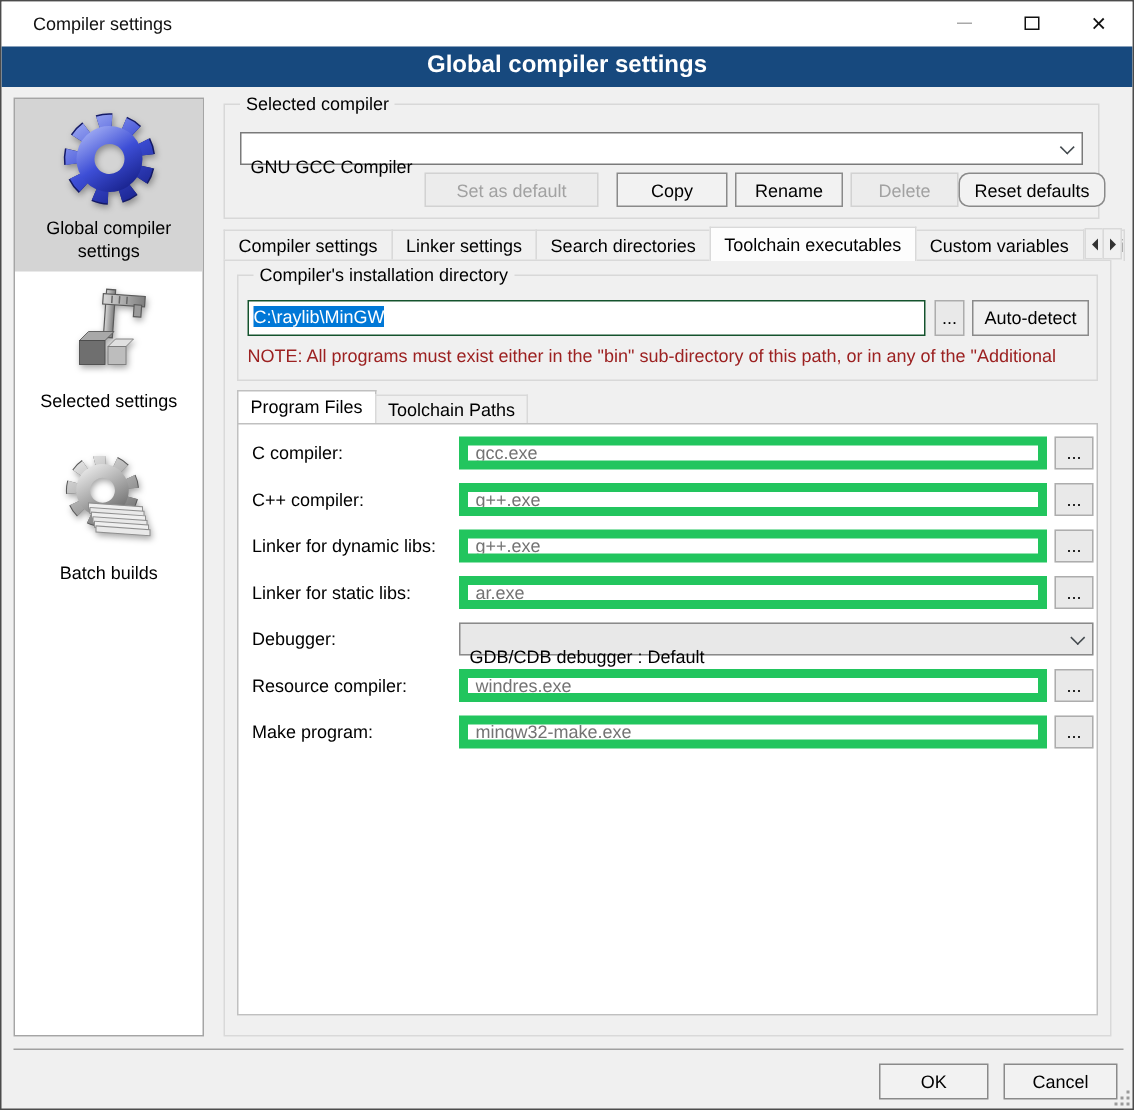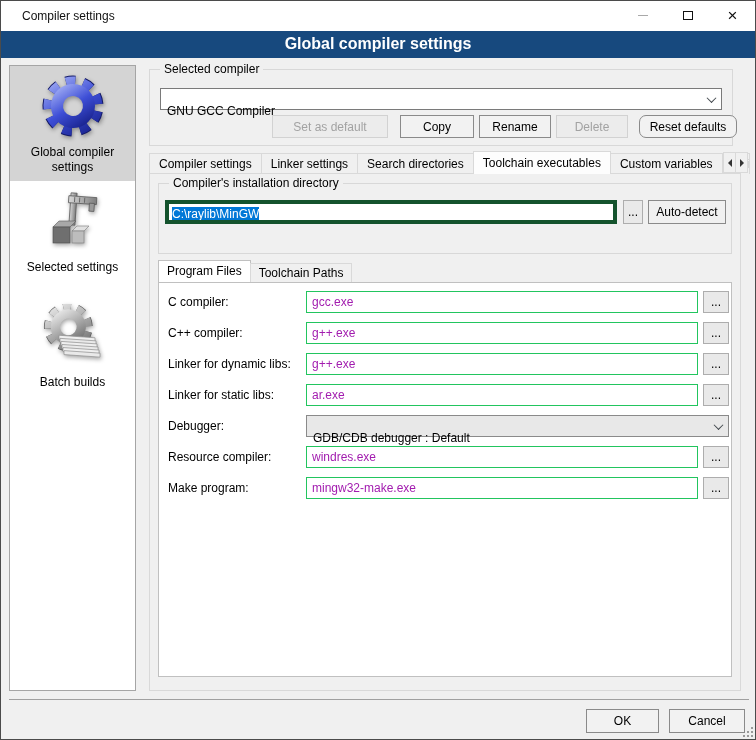--- a/index.html
+++ b/index.html
@@ -44,21 +44,21 @@
   .combo-main { left:10px; top:18px; width:562px; }
 
   .btnrow { position:absolute; left:156px; top:114px; width:584px; height:23px;
             display:flex; justify-content:flex-end; align-items:center; padding-right:4px; }
   .pbtn { height:23px; border:1px solid #8a8a8a; background:#f2f2f2; font-size:12px;
           font-family:"Liberation Sans",sans-serif; cursor:pointer; }
   .pbtn:disabled, .pbtn.disabled { border-color:#d2d2d2; background:#ececec; color:#a2a2a2; }
   .b-setdef { width:116px; margin-right:12px; }
   .b-copy { width:74px; margin-right:5px; }
   .b-rename { width:72px; margin-right:5px; }
-  .b-delete { width:72px; margin-right:11px; }
+  .b-delete { width:72px; }
   .b-reset { width:98px;border-radius:7px; }
 
   
   .tabrow { position:absolute; left:148px; top:150px; width:600px; height:23px; }
   .tabs { display:flex; align-items:flex-end; height:23px; }
   .tab { height:21px; background:#f0f0f0; border:1px solid #d9d9d9; border-bottom:none;
          padding:0 9px; line-height:20px; white-space:nowrap; margin-right:-1px;
          font-size:12px; cursor:pointer; }
   .tab.active { height:23px; background:#fdfdfd; line-height:23px; position:relative; z-index:3; }
   .tab.clipped { max-width:42px; overflow:hidden; }
@@ -69,43 +69,43 @@
            border-right:4px solid #333; }
   .tri-r { width:0; height:0; border-top:4px solid transparent; border-bottom:4px solid transparent;
            border-left:4px solid #333; }
 
   .page { position:absolute; left:148px; top:172px; width:592px; height:518px;
           background:#f0f0f0; border:1px solid #d9d9d9; z-index:1; }
 
   
   .gb-dir { left:8px; top:9px; width:574px; height:71px; border-color:#d8d8d8; }
   .dir-input { position:absolute; left:6px; top:16px; width:452px; height:24px;
-               background:#fff; border:4px solid #14532d; padding:3px 3px; cursor:text;
+               background:#fff; border:1px solid #14532d; padding:3px 3px; cursor:text;
                white-space:nowrap; overflow:hidden; }
   .dir-input .sel { background:#0078D7; color:#fff; }
   .mini-btn { position:absolute; height:24px; border:1px solid #adadad; background:#e9e9e9;
               font-size:12px; text-align:center; cursor:pointer; font-family:"Liberation Sans",sans-serif; }
   .dir-browse { left:464px; top:16px; width:20px; }
   .dir-auto { left:489px; top:16px; width:78px; background:#f0f0f0; border-color:#8a8a8a; }
   .note { position:absolute; left:6px; top:46px; width:562px; color:#9C2121;
           white-space:nowrap; overflow:hidden; font-size:12px; }
 
   
   .subtabs { position:absolute; left:8px; top:86px; display:flex; align-items:flex-end; height:22px; z-index:2; }
   .subtab { height:19px; background:#f0f0f0; border:1px solid #d9d9d9; border-bottom:none;
             padding:0 8px; line-height:18px; margin-right:-1px; font-size:12px; cursor:pointer; }
   .subtab.active { height:22px; background:#ffffff; line-height:21px; border-color:#c0c0c0; }
   .whitepanel { position:absolute; left:8px; top:108px; width:574px; height:395px;
                 background:#fff; border:1px solid #c0c0c0; padding-top:8px; }
 
   .frow { position:relative; height:31px; }
   .frow .flabel { position:absolute; left:9px; top:4px; font-size:12px; }
   .finput { position:absolute; left:147px; top:0; width:392px; height:22px;
-            border:1px solid #22c55e; background:#fff; padding:9px 5px; font-size:12px;
-            font-family:"Liberation Sans",sans-serif; color:#a21caf; }
+            border:6px solid #22c55e; background:#fff; padding:1px 5px; font-size:12px;
+            font-family:"Liberation Sans",sans-serif; color:#737373; }
   .fbrowse { left:544px; top:0; width:26px; height:22px; }
   .fcombo { left:147px; top:0; width:423px; height:22px; background:#e8e8e8; border-color:#8a8a8a; }
 
   
   .divider { position:absolute; left:8px; top:698px; width:740px; height:1px; background:#a0a0a0; }
   .b-ok { position:absolute; left:585px; top:708px; width:73px; height:24px; }
   .b-cancel { position:absolute; left:668px; top:708px; width:76px; height:24px; }
   .grip { position:absolute; right:2px; bottom:2px; width:12px; height:12px; cursor:nwse-resize; }
   .grip i { position:absolute; width:2px; height:2px; background:#9a9a9a; }
 </style>
@@ -234,20 +234,21 @@
 
   <div class="page">
 
     <div class="groupbox gb-dir">
       <span class="legend">Compiler's installation directory</span>
       <div class="dir-input">
         <span class="sel">C:\raylib\MinGW</span>
       </div>
       <button class="mini-btn dir-browse">...</button>
       <button class="mini-btn dir-auto">Auto-detect</button>
+      <div class="note">NOTE: All programs must exist either in the "bin" sub-directory of this path, or in any of the "Additional</div>
     </div>
 
     <div class="subtabs">
       <div class="subtab active">Program Files</div>
       <div class="subtab">Toolchain Paths</div>
     </div>
 
     <div class="whitepanel">
 
       <div class="frow">

